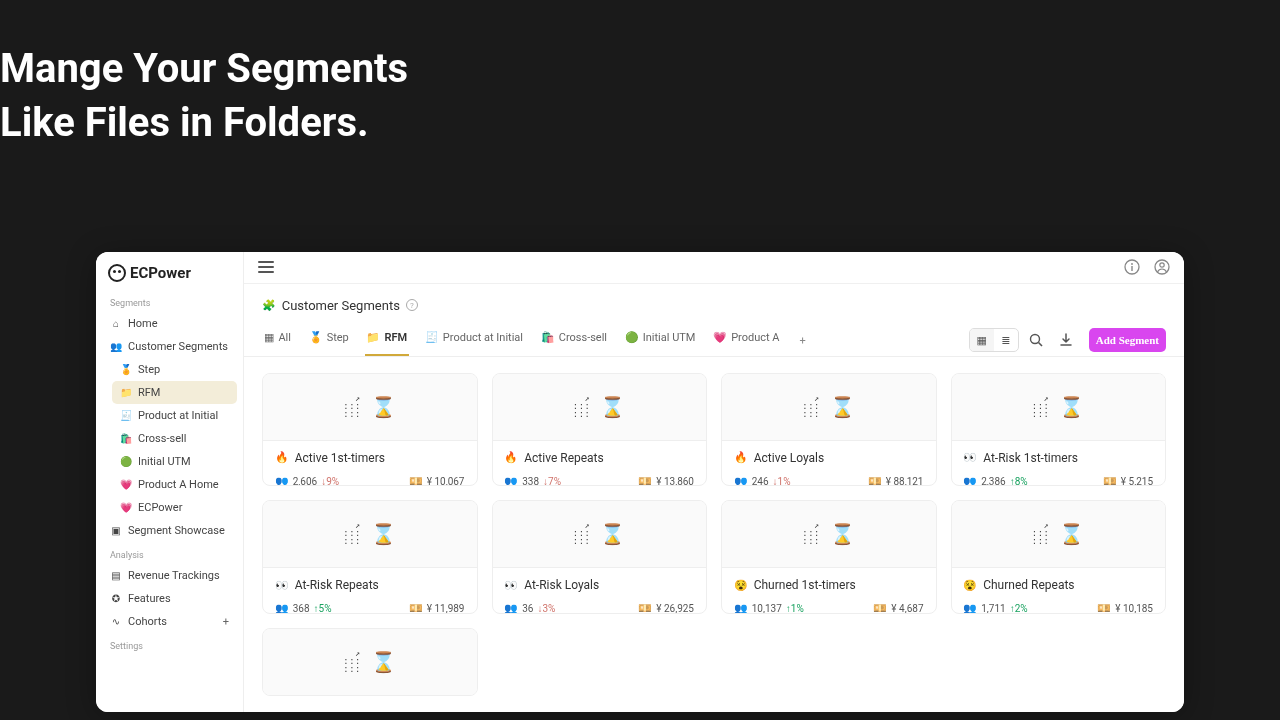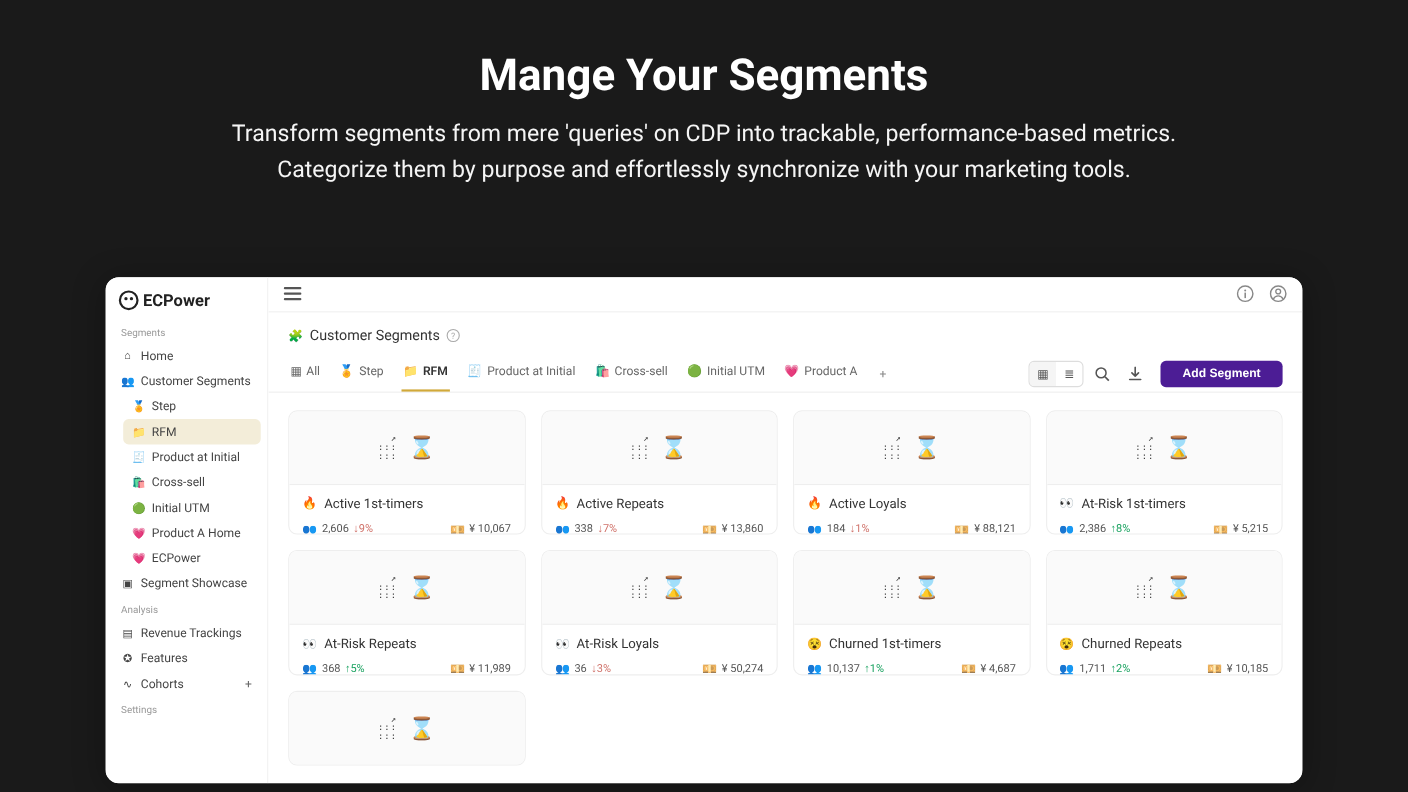--- a/index.html
+++ b/index.html
@@ -1,17 +1,17 @@
 <!DOCTYPE html>
 <html><head>
 <meta charset="utf-8">
 <style>
 * { box-sizing: border-box; margin: 0; padding: 0; }
 body { background: #1a1a1a; font-family: -apple-system, BlinkMacSystemFont, "Segoe UI", Roboto, sans-serif; width: 1280px; height: 720px; overflow: hidden; }
-.hero { text-align: center; color: #fff; padding-top: 42px; }
+.hero { color: #fff; padding-top: 42px; }
 .hero h1 { font-size: 40px; font-weight: 700; line-height: 1.35; }
 .hero p { font-size: 21px; font-weight: 400; color: #f5f5f5; margin-top: 10px; line-height: 1.55; }
 .app-frame { position: absolute; top: 252px; left: 96px; width: 1088px; height: 460px; background: #fff; border-radius: 12px; overflow: hidden; box-shadow: 0 4px 30px rgba(0,0,0,.3); display: flex; }
 
 .sidebar { width: 148px; flex-shrink: 0; background: #fff; border-right: 1px solid #eee; padding: 12px 6px; font-size: 11px; color: #333; }
 .logo { display: flex; align-items: center; gap: 4px; font-weight: 700; font-size: 15px; padding: 0 6px 8px; color: #222; }
 .logo-mark { width: 18px; height: 18px; border: 2px solid #222; border-radius: 50%; position: relative; }
 .logo-mark::before, .logo-mark::after { content: ""; position: absolute; width: 3px; height: 3px; background: #222; border-radius: 50%; top: 4px; }
 .logo-mark::before { left: 3px; } .logo-mark::after { right: 3px; }
 .side-section-label { font-size: 9px; color: #999; padding: 8px 8px 4px; }
@@ -33,21 +33,21 @@
 .tabbar { display: flex; align-items: center; justify-content: space-between; padding: 4px 18px 0; border-bottom: 1px solid #eee; }
 .tabs { display: flex; gap: 14px; align-items: center; font-size: 11px; color: #666; }
 .tab { display: flex; align-items: center; gap: 4px; padding: 6px 2px 10px; cursor: pointer; border-bottom: 2px solid transparent; }
 .tab.active { border-bottom-color: #d1a93a; color: #333; font-weight: 600; }
 .tab-add { color: #888; cursor: pointer; padding: 4px; }
 .tab-actions { display: flex; align-items: center; gap: 4px; }
 .view-toggle { display: flex; border: 1px solid #ddd; border-radius: 5px; overflow: hidden; }
 .view-btn { width: 24px; height: 22px; display: flex; align-items: center; justify-content: center; cursor: pointer; font-size: 11px; color: #555; }
 .view-btn.active { background: #f5f5f5; }
 .icon-btn { width: 26px; height: 22px; display: flex; align-items: center; justify-content: center; cursor: pointer; color: #555; font-size: 13px; }
-.add-seg-btn { background: #4c1d95; color: #fff; font-size: 11px; font-weight: 600; padding: 6px 20px; border-radius: 5px; border: none; cursor: pointer; margin-left: 6px; }
+.add-seg-btn { background: #d946ef; color: #fff; font-size: 11px; font-weight: 600; padding: 6px 7px; border-radius: 5px; border: none; cursor: pointer; margin-left: 6px; font-family: Liberation Serif, serif; }
 
 .card-grid { padding: 16px 18px; display: grid; grid-template-columns: repeat(4, 1fr); gap: 14px; overflow: hidden; }
 .seg-card { border: 1px solid #eee; border-radius: 8px; background: #fff; overflow: hidden; }
 .card-thumb { height: 66px; background: #fafafa; display: flex; align-items: center; justify-content: center; gap: 10px; }
 .thumb-pattern { font-family: monospace; font-size: 8px; line-height: 8px; color: #333; letter-spacing: 1px; white-space: pre; text-align: left; }
 .thumb-hourglass { font-size: 20px; color: #222; }
 .card-body { padding: 10px 12px 8px; border-top: 1px solid #eee; }
 .card-title { font-size: 12px; color: #333; display: flex; align-items: center; gap: 6px; margin-bottom: 10px; }
 .card-stats { display: flex; justify-content: space-between; font-size: 10px; color: #555; }
 .stat { display: flex; align-items: center; gap: 4px; }
@@ -59,24 +59,24 @@
 .grid-icon::before { content: "▦"; }
 .list-icon-g::before { content: "≣"; }
 svg { display: block; }
 </style>
 </head>
 <body>
 
 <div class="hero">
   <h1>
     <span>Mange Your Segments</span><br>
+    <span>Like Files in Folders.</span>
   </h1>
   <p>
-    <span>Transform segments from mere 'queries' on CDP into trackable, performance-based metrics.</span><br>
-    <span>Categorize them by purpose and effortlessly synchronize with your marketing tools.</span>
+    <br>
   </p>
 </div>
 
 <div class="app-frame">
 
   <aside class="sidebar">
     <div class="logo">
       <span class="logo-mark"></span>
       <span>ECPower</span>
     </div>
@@ -287,21 +287,21 @@
             <div class="thumb-hourglass">⌛</div>
           </div>
           <div class="card-body">
             <div class="card-title">
               <span class="emoji">🔥</span>
               <span>Active Loyals</span>
             </div>
             <div class="card-stats">
               <div class="stat">
                 <span class="people-icon">👥</span>
-                <span>184</span>
+                <span>246</span>
                 <span class="delta-down">↓1%</span>
               </div>
               <div class="stat">
                 <span class="money-icon">💴</span>
                 <span>¥ 88,121</span>
               </div>
             </div>
           </div>
         </div>
         <div class="seg-card">
@@ -367,21 +367,21 @@
               <span>At-Risk Loyals</span>
             </div>
             <div class="card-stats">
               <div class="stat">
                 <span class="people-icon">👥</span>
                 <span>36</span>
                 <span class="delta-down">↓3%</span>
               </div>
               <div class="stat">
                 <span class="money-icon">💴</span>
-                <span>¥ 50,274</span>
+                <span>¥ 26,925</span>
               </div>
             </div>
           </div>
         </div>
         <div class="seg-card">
           <div class="card-thumb">
             <div class="thumb-pattern">  ↗
 :::
 :::</div>
             <div class="thumb-hourglass">⌛</div>

